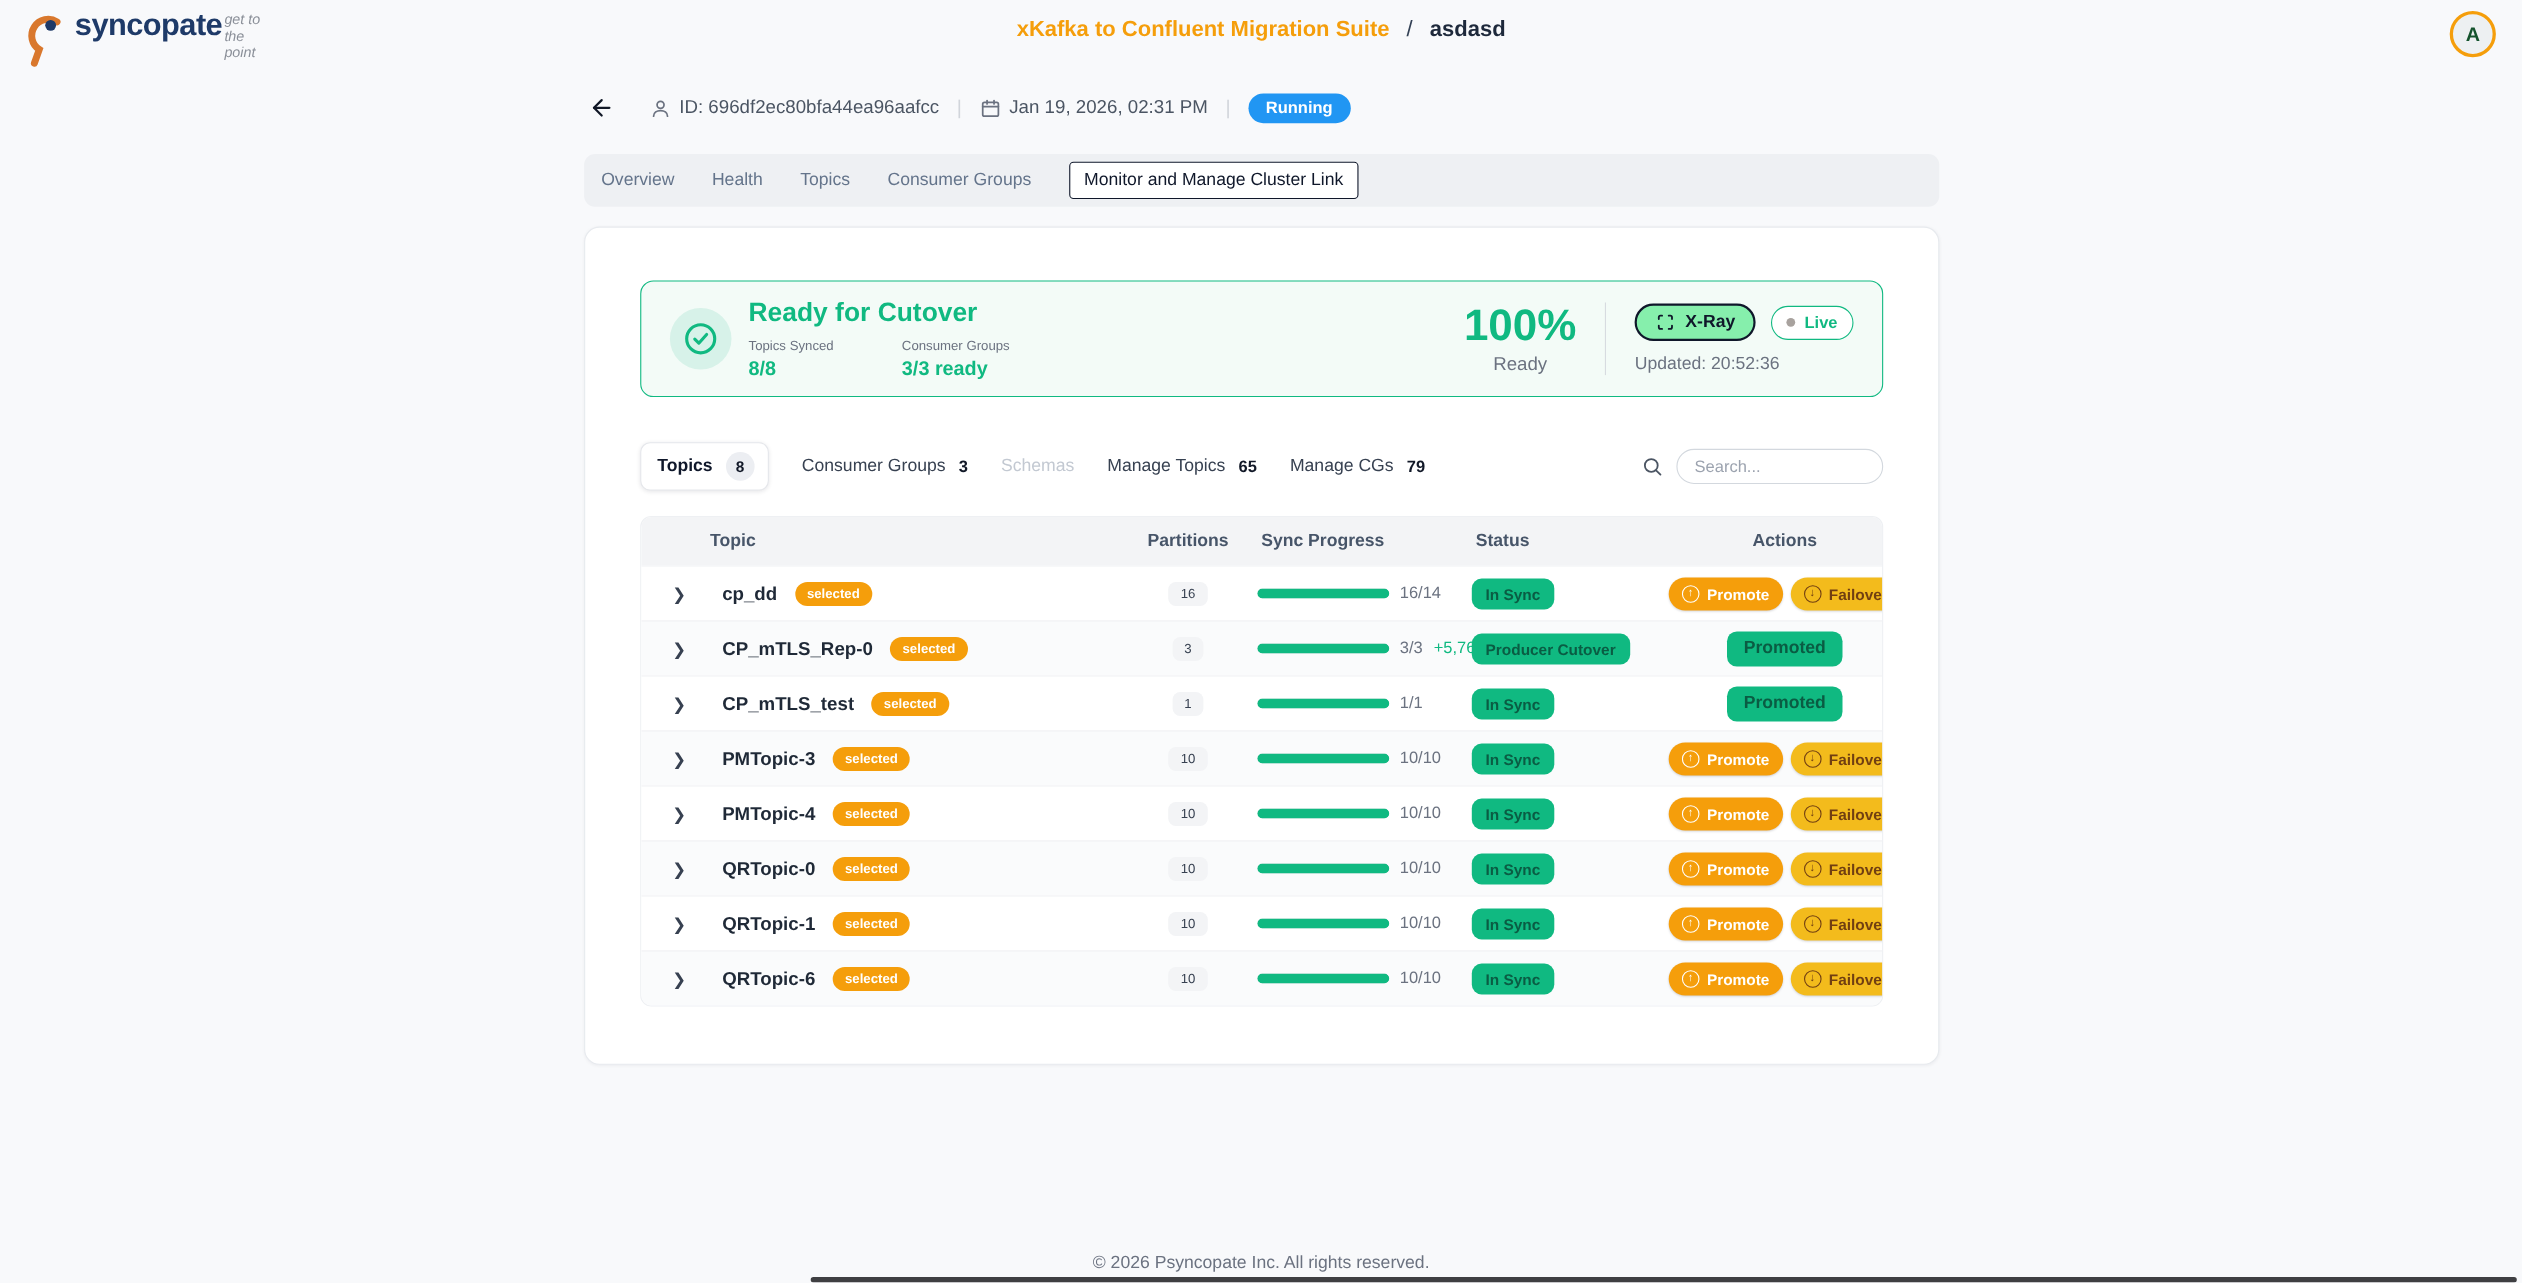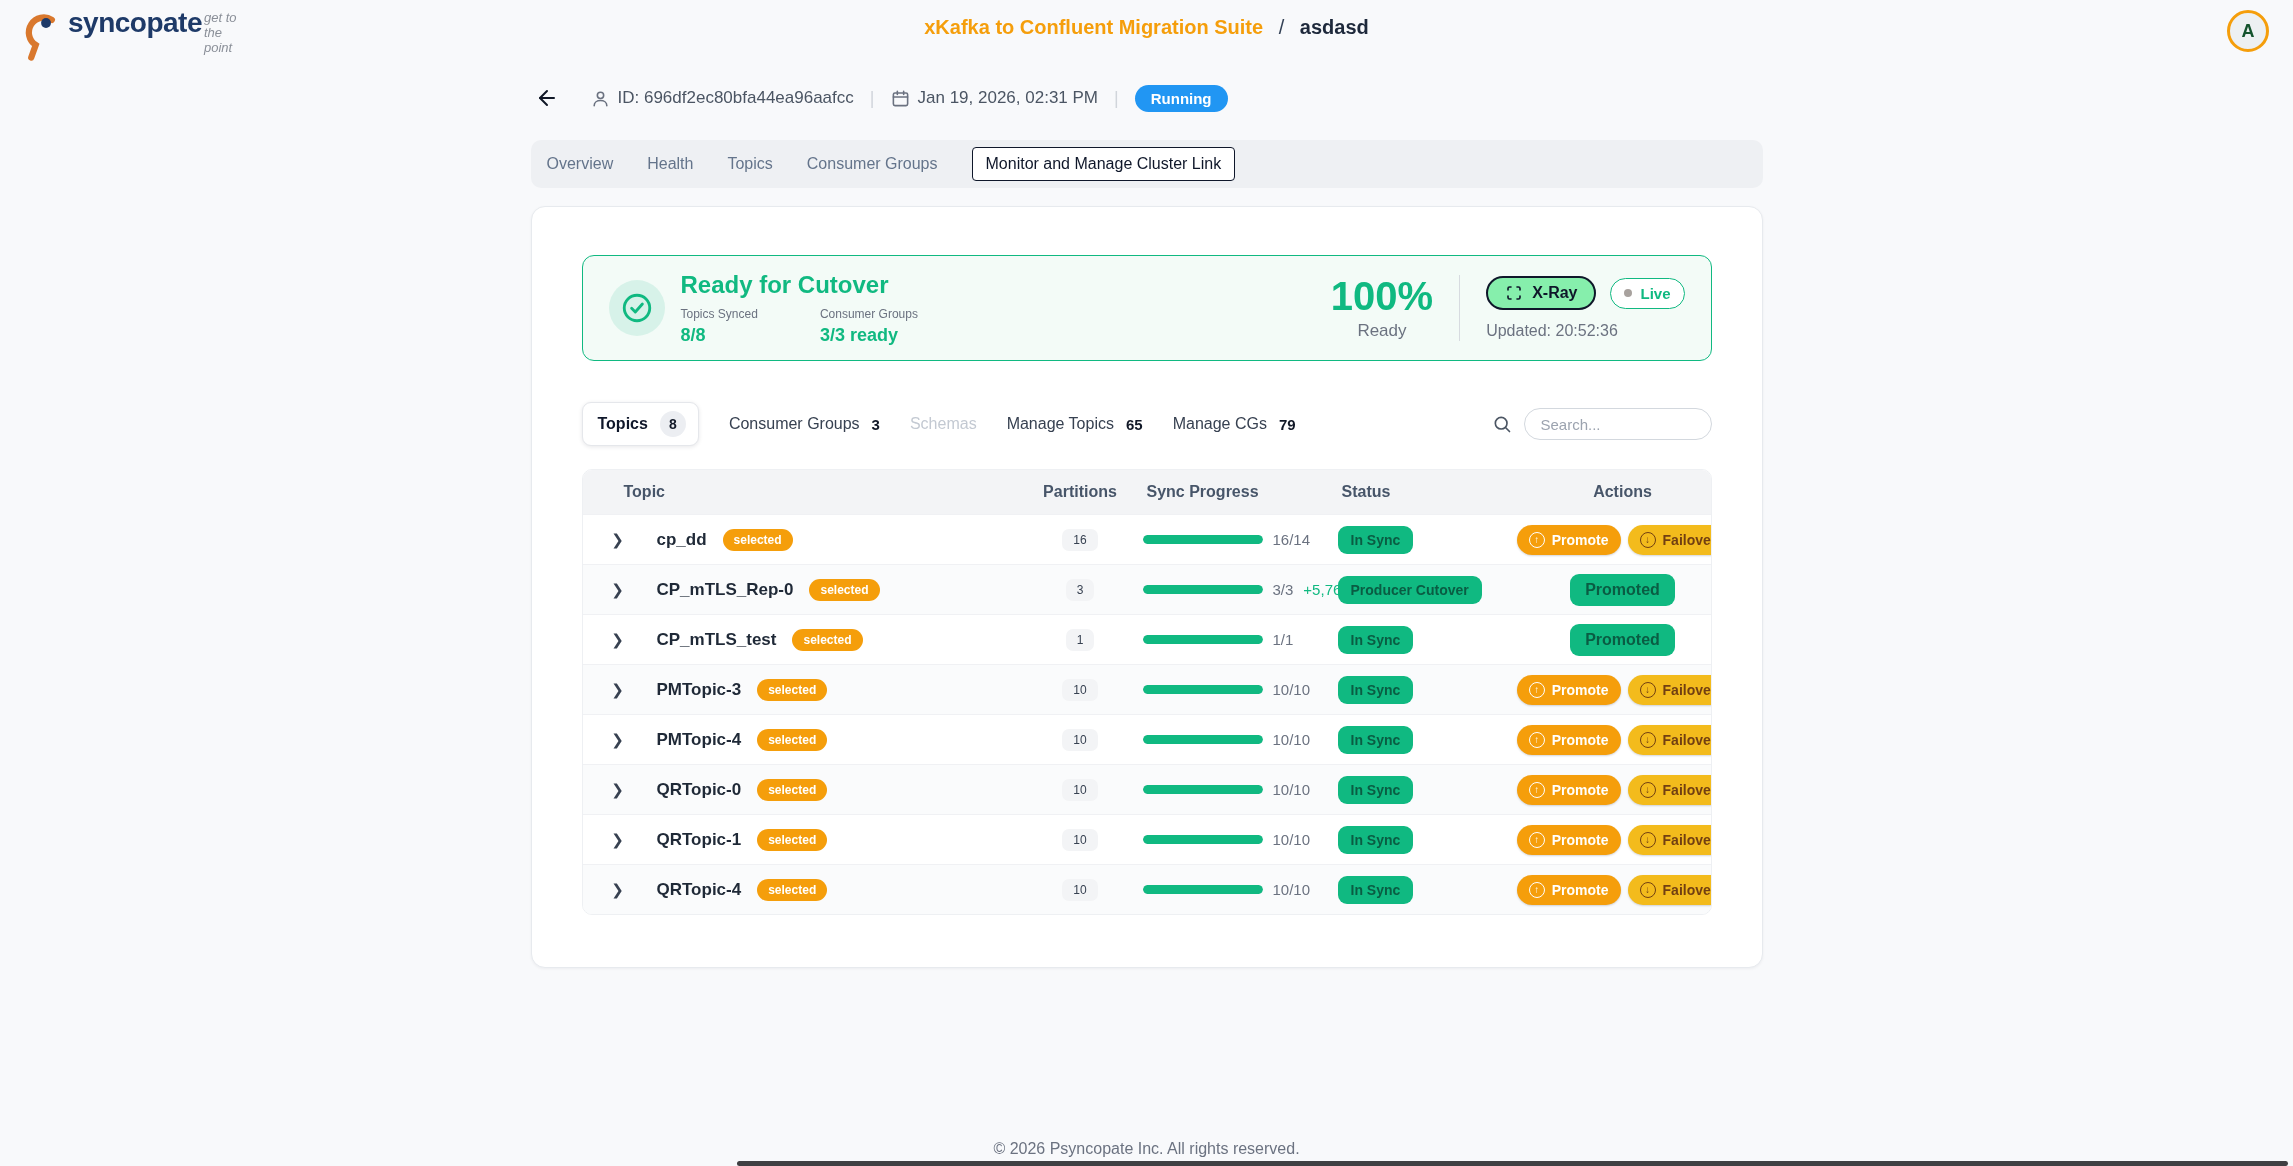--- a/index.html
+++ b/index.html
@@ -127,21 +127,21 @@
     padding:0 16px; font-size:15px; color:#374151; background:#fff; outline:none;
     font-family:inherit;
   }
   .search-input::placeholder{color:var(--faint);}
 
   
   .table{margin-top:23px; border:1px solid #eef0f3; border-radius:10px; overflow:hidden;}
   .t-grid{display:grid; grid-template-columns:435px 125px 195px 195px 180px; align-items:center;}
   .t-header{background:#f3f4f6; height:44px; font-size:16px; font-weight:600; color:#475569;}
   .th{padding:0 4px;}
-  .th-topic{padding-left:41px;}
+  .th-topic{padding-left:63px;}
   .th-center{text-align:center;}
   .t-row{height:50px; border-top:1px solid #f0f1f4; background:#fff;}
   .t-row:nth-child(even){background:#fafbfc;}
   .cell-topic{display:flex; align-items:center; padding-left:24px; gap:10px;}
   .chevron{
     background:none; border:none; cursor:pointer; width:22px; color:#374151;
     font-size:15px; display:flex; align-items:center; justify-content:center; font-family:inherit;
   }
   .topic-name{font-size:17px; font-weight:600; color:#1f2937; margin-left:18px;}
   .sel-badge{
@@ -510,21 +510,21 @@
                 </button>
                 <button class="act-btn act-failover">
                   <span class="ring">↓</span>
                   <span>Failover</span>
                 </button>
               </div>
             </div>
             <div class="t-grid t-row">
               <div class="cell-topic">
                 <button class="chevron">❯</button>
-                <span class="topic-name">QRTopic-4</span>
+                <span class="topic-name">QRTopic-6</span>
                 <span class="sel-badge">selected</span>
               </div>
               <div class="cell-center"><span class="part-chip">10</span></div>
               <div class="cell-sync">
                 <div class="bar-track">
                   <div class="bar-fill" style="width: 100%;"></div>
                 </div>
                 <span class="sync-label">10/10</span>
               </div>
               <div><span class="status-pill">In Sync</span></div>

